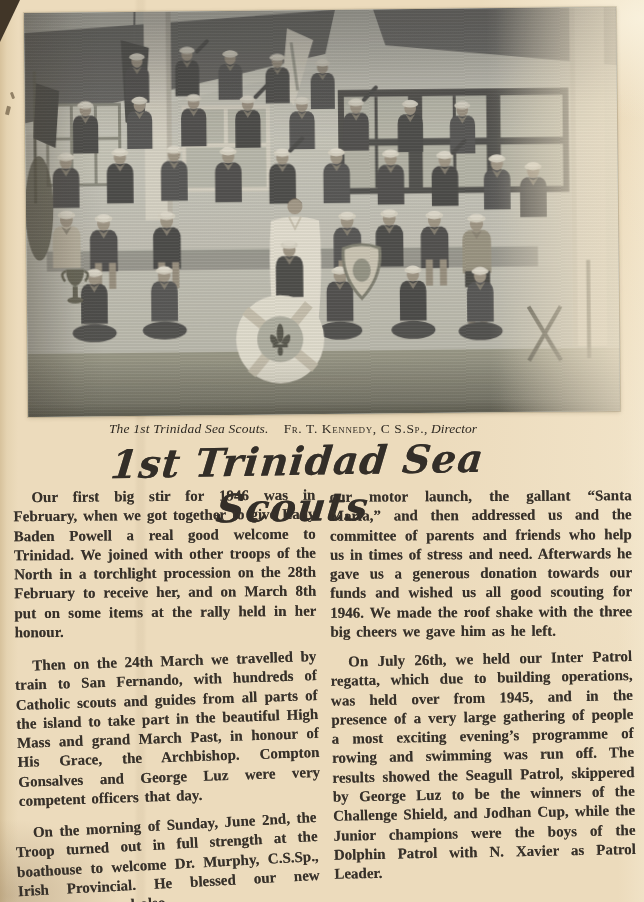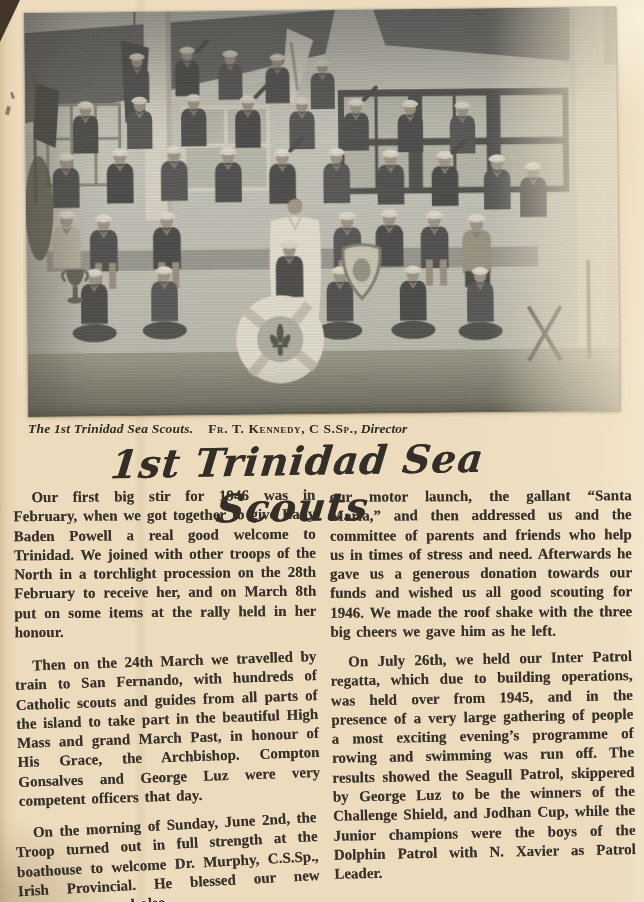--- a/index.html
+++ b/index.html
@@ -29,22 +29,22 @@
     box-shadow:0 0 0 1px rgba(95,82,58,.18), 0 1px 4px rgba(80,66,40,.25);}
   .photo-frame svg{display:block;width:100%;height:100%;filter:blur(.35px) contrast(.97);}
   .photo-frame::after{content:"";position:absolute;inset:0;
     background:
       linear-gradient(0deg, rgba(212,194,158,.12), rgba(212,194,158,.12)),
       linear-gradient(90deg, rgba(58,53,46,.20), transparent 13%, transparent 78%, rgba(242,232,210,.55)),
       linear-gradient(180deg, rgba(33,35,39,.22), transparent 24%, transparent 86%, rgba(23,25,23,.22)),
       repeating-linear-gradient(0deg, rgba(255,255,255,.045) 0 1px, rgba(0,0,0,.05) 1px 3px);}
 
   
-  .caption{position:absolute;left:28px;top:421px;width:530px;
-    font-size:13.5px;font-weight:bold;color:#2f2a23;white-space:nowrap;}
+  .caption{position:absolute;left:28px;top:421px;width:530px;text-align:center;
+    font-size:13.5px;font-weight:normal;color:#2f2a23;white-space:nowrap;}
   .caption .lead{font-style:italic;margin-right:15px;letter-spacing:.2px;}
   .caption .name{font-variant:small-caps;letter-spacing:.6px;}
   .caption .role{font-style:italic;margin-left:3px;}
 
   
   .title{position:absolute;left:30px;top:438px;width:530px;margin:0;text-align:center;
     font-family:"DejaVu Serif", serif;font-style:italic;font-weight:bold;
     font-size:39px;line-height:46px;color:#332e28;
     transform:rotate(-1deg) skewX(-7deg);letter-spacing:1px;
     text-shadow:0 0 .6px rgba(51,46,40,.65);}

